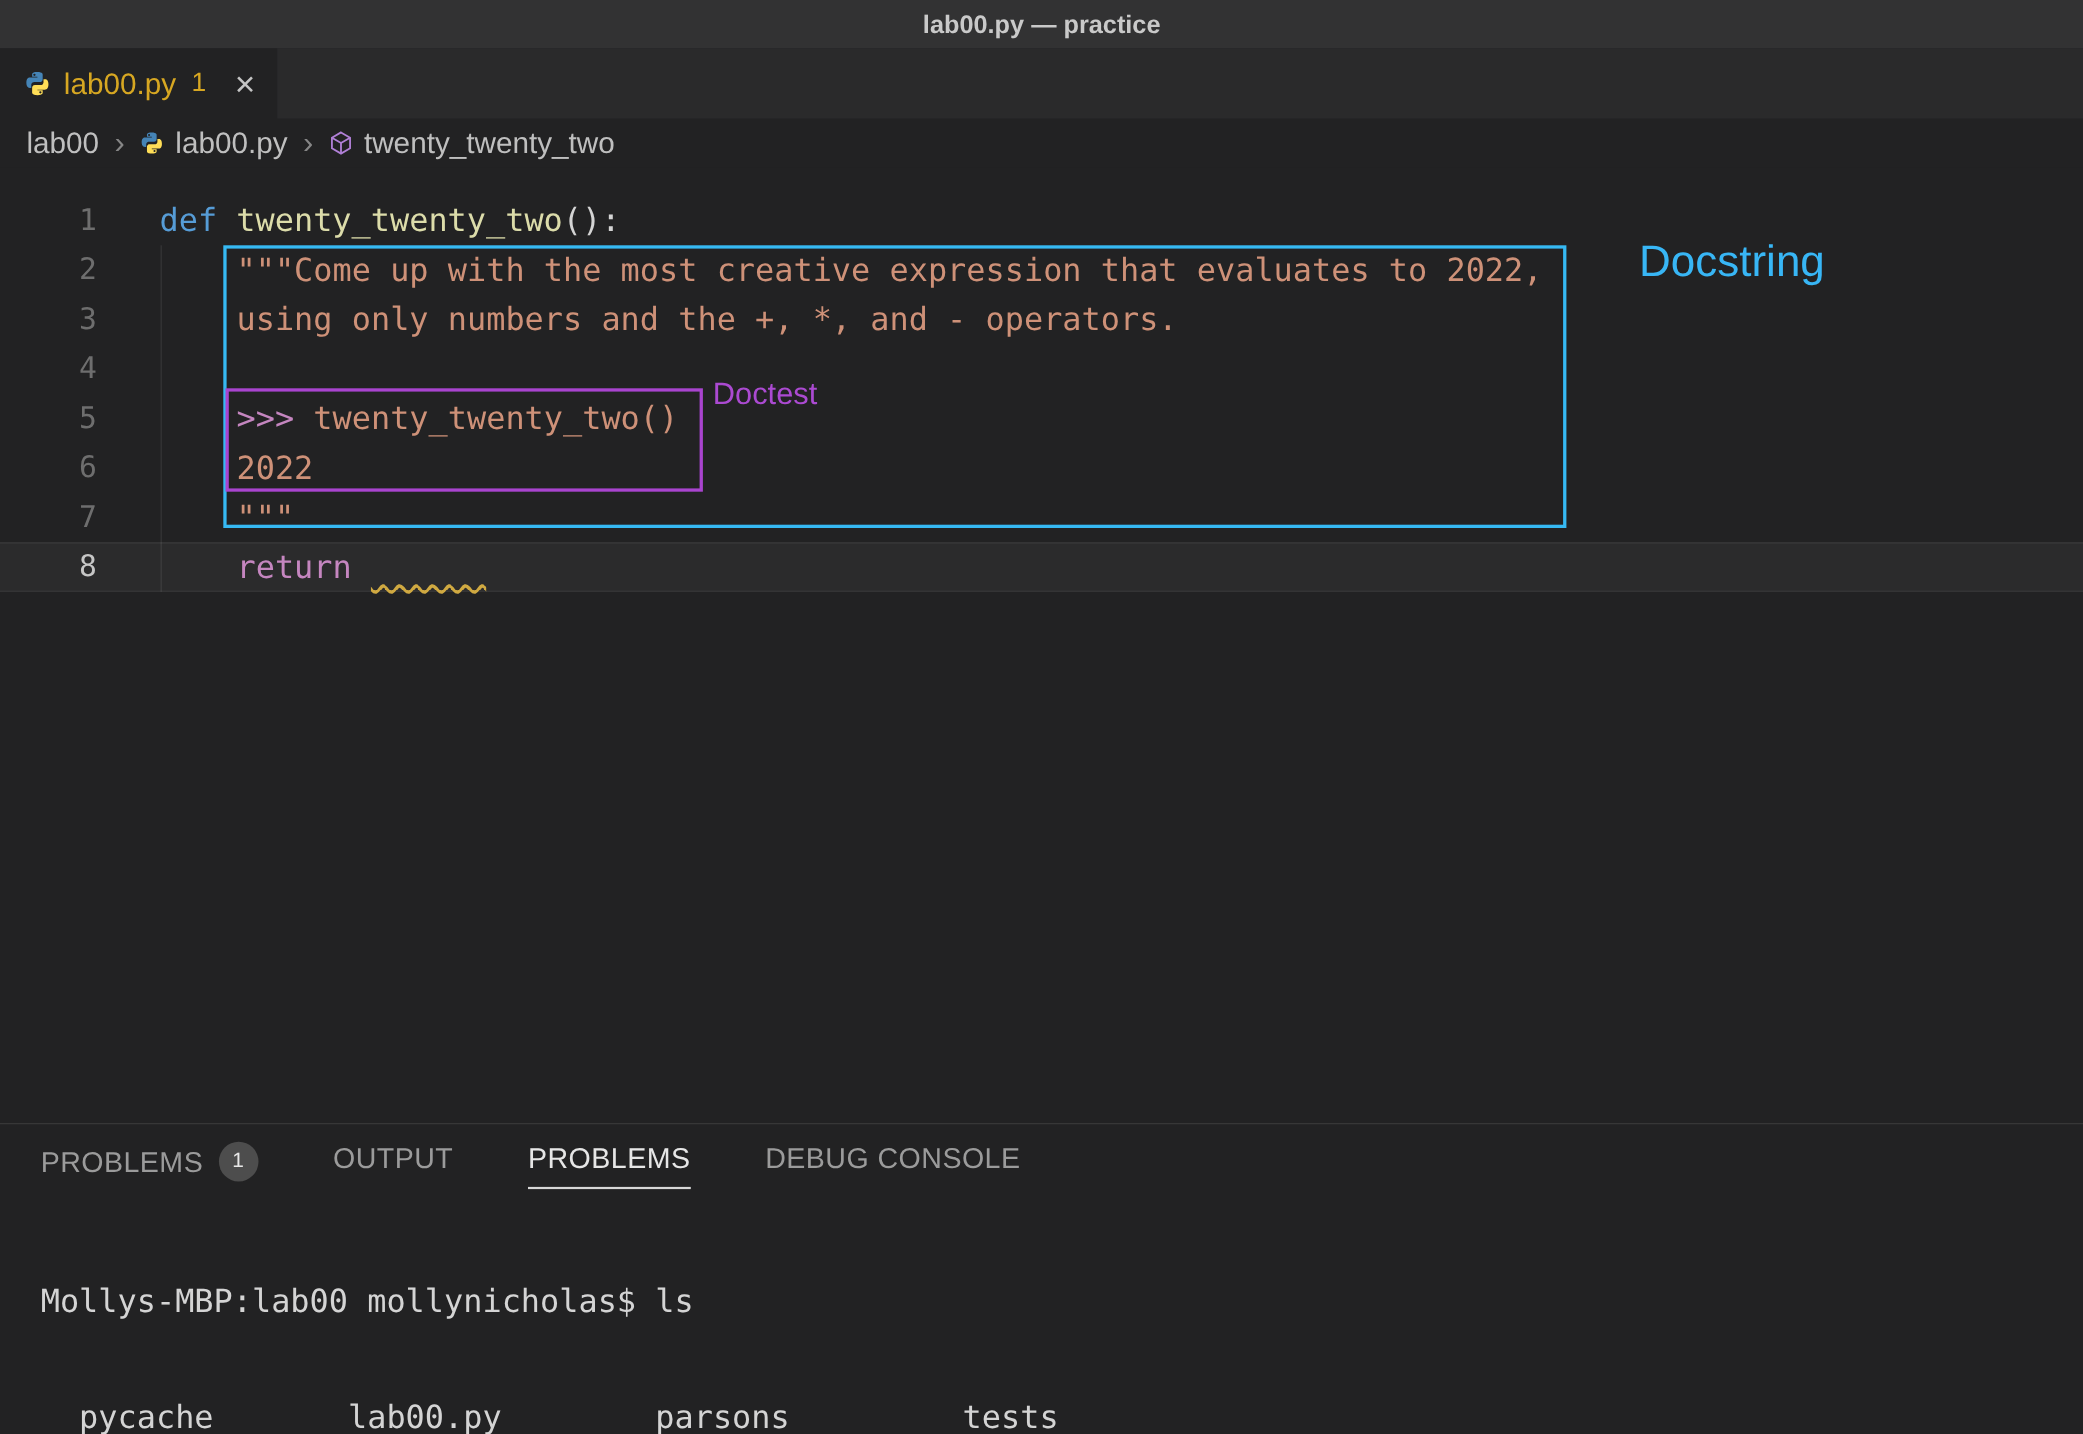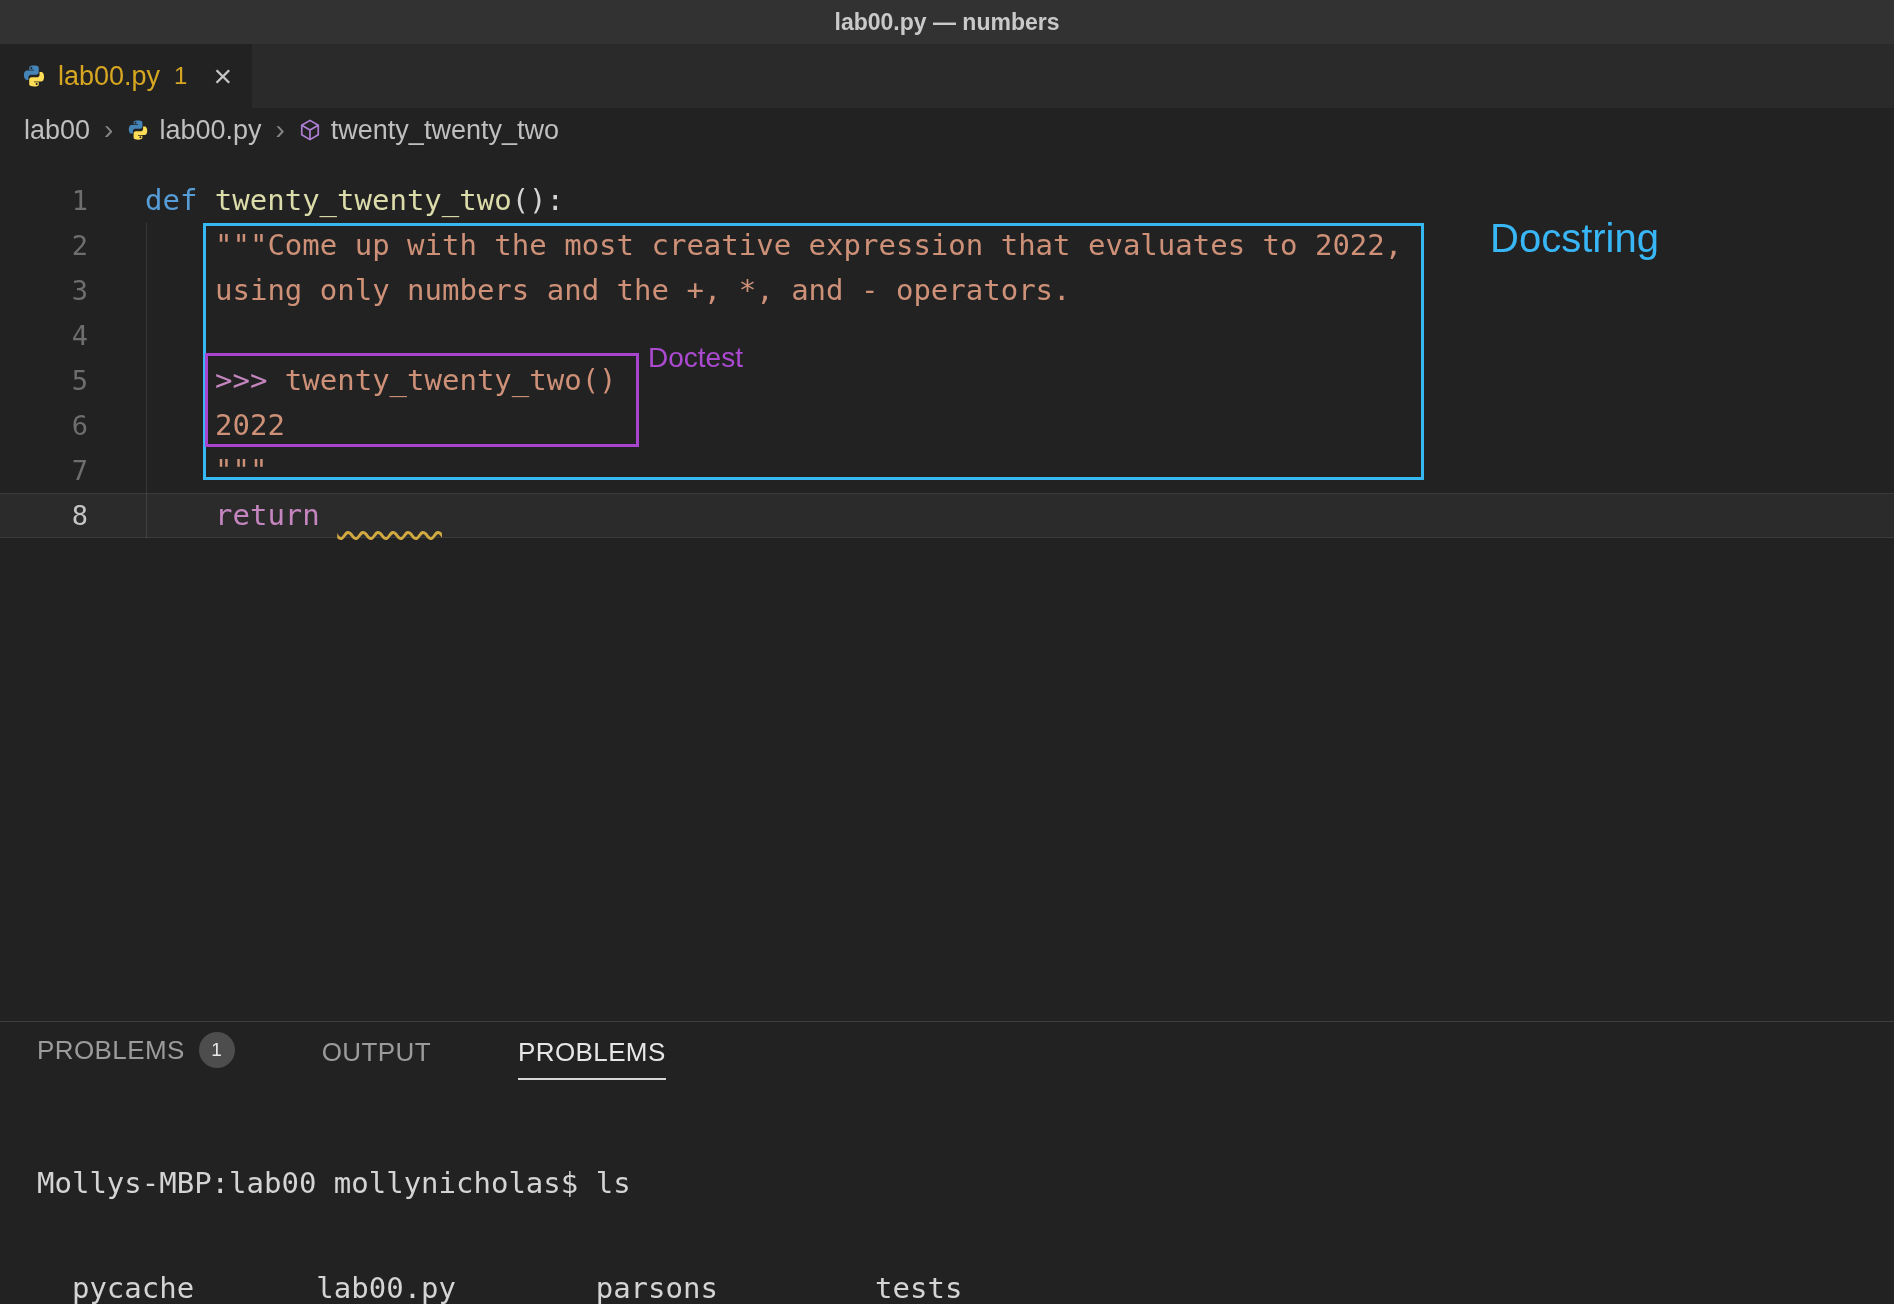--- a/index.html
+++ b/index.html
@@ -83,21 +83,21 @@
     font-size:40px; color:#38b6f5;
   }
   .doctest-label {
     position:absolute; left:648px; top:190px;
     font-size:28px; color:#ab4ad1;
   }
 
   
   .panel { height:283px; border-top:1px solid #3e3e3e; background:#222223; }
   .panel-header {
-    display:flex; align-items:flex-end; gap:87px;
+    display:flex; align-items:flex-start; gap:68px;
     padding:16px 16px 0 37px; height:58px;
   }
   .panel-tab {
     font-size:26px; color:#9b9b9b; letter-spacing:0.4px;
     padding-bottom:10px; border-bottom:2px solid transparent;
     display:inline-flex; align-items:center;
   }
   .panel-tab.active { color:#e6e6e6; border-bottom-color:#d7d7d7; }
   .panel-badge {
     display:inline-flex; align-items:center; justify-content:center;
@@ -109,21 +109,21 @@
     margin:16px 0 0 37px;
     font-family:"DejaVu Sans Mono", monospace;
     font-size:29px; line-height:35px; color:#d4d4d4;
     white-space:pre;
   }
 </style>
 </head>
 <body>
 
 <div class="titlebar">
-  <span class="wtitle">lab00.py — numbers</span>
+  <span class="wtitle">lab00.py — practice</span>
 </div>
 
 <div class="tabbar">
   <div class="tab">
     <span class="crumb-icon">
       <svg width="24" height="24" viewBox="0 0 16 16">
         <path fill="#4584b6" d="M7.9 1C4.6 1 4.8 2.4 4.8 2.4v1.5h3.2v.4H3.5S1.3 4.1 1.3 7.4s1.9 3.2 1.9 3.2h1.1V9s-.1-1.9 1.9-1.9h3.2s1.8 0 1.8-1.8V2.6S11.5 1 7.9 1zM6.2 2a.7.7 0 1 1 0 1.4.7.7 0 0 1 0-1.4z"></path>
         <path fill="#ffde57" d="M8.1 15c3.3 0 3.1-1.4 3.1-1.4v-1.5H8v-.4h4.5s2.2.2 2.2-3.1-1.9-3.2-1.9-3.2h-1.1V7s.1 1.9-1.9 1.9H6.6s-1.8 0-1.8 1.8v2.7S4.5 15 8.1 15zm1.7-1a.7.7 0 1 1 0-1.4.7.7 0 0 1 0 1.4z"></path>
       </svg>
     </span>
@@ -197,20 +197,21 @@
 </div>
 
 <div class="panel">
   <div class="panel-header">
     <span class="panel-tab">
         <span>PROBLEMS</span>
         <span class="panel-badge">1</span>
       </span>
     <span class="panel-tab">OUTPUT</span>
     <span class="panel-tab active">PROBLEMS</span>
+    <span class="panel-tab">DEBUG CONSOLE</span>
   </div>
   <div class="terminal">
     <div>Mollys-MBP:lab00 mollynicholas$ ls</div>
     <div>__pycache__     lab00.py        parsons         tests</div>
     
     
   </div>
 </div>
 
 </body></html>

